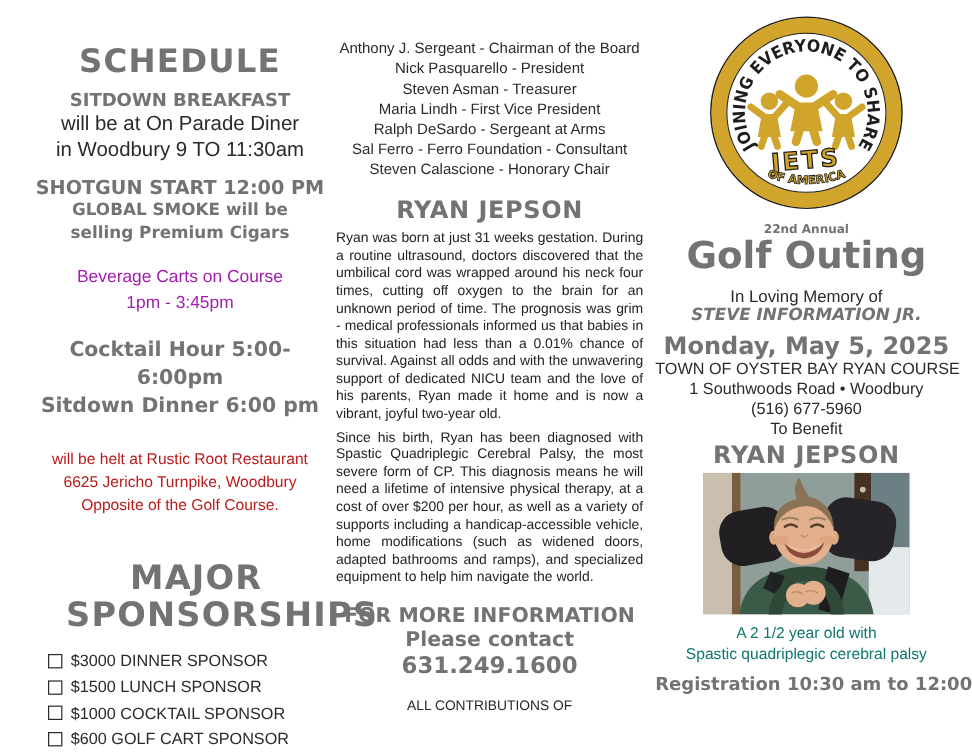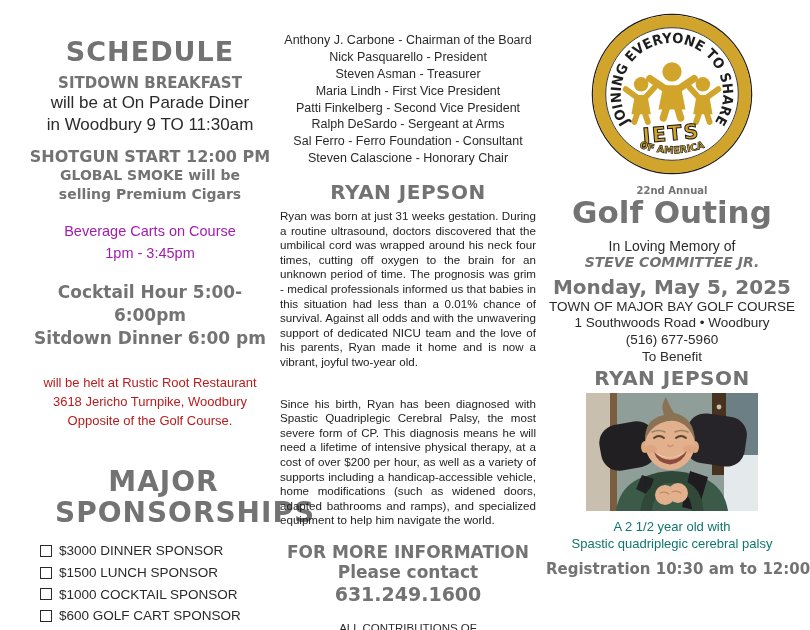--- a/index.html
+++ b/index.html
@@ -29,21 +29,21 @@
   .sponsor-row{font-size:13.5px;line-height:1.6;white-space:nowrap;color:#2a2a2a;display:flex;align-items:center;}
   .cb{display:inline-block;width:10px;height:10px;border:1.6px solid #2a2a2a;margin-right:7px;flex:0 0 auto;}
   .contrib-mid{margin-top:13px;font-size:11.5px;line-height:1.5;color:#2a2a2a;}
 
   
   .committee-title{font-size:17px;}
   .committee-list{margin-top:4px;font-size:12.5px;line-height:1.35;color:#2a2a2a;}
   .committee-list div{white-space:nowrap;}
   .ryan-title{font-size:20px;margin-top:13px;letter-spacing:0.5px;}
   .para{margin-top:5px;font-size:11.6px;line-height:1.26;text-align:justify;color:#222;}
-  .para + .para{margin-top:27px;}
+  .para + .para{margin-top:5px;}
   .info-title{font-size:17px;margin-top:14px;}
   .info-contact{font-size:17px;line-height:1.25;}
   .info-phone{font-size:19px;line-height:1.25;}
 
   
   .logo-wrap{width:164px;margin:0 auto;}
   .annual{font-size:10px;margin-top:5px;}
   .event-title{font-size:31px;line-height:1.05;}
   .memory-label{font-size:14px;margin-top:9px;color:#2a2a2a;}
   .memory-name{font-size:14px;font-style:italic;}
@@ -68,21 +68,21 @@
   <div class="beverage">
     <div>Beverage Carts on Course</div>
     <div>1pm - 3:45pm</div>
   </div>
   <div class="hdr cocktail-block">
     <div>Cocktail Hour  5:00-6:00pm</div>
     <div>Sitdown Dinner 6:00 pm</div>
   </div>
   <div class="venue">
     <div class="nowrap">will be helt at Rustic Root Restaurant</div>
-    <div class="nowrap">3618 Jericho Turnpike, Woodbury</div>
+    <div class="nowrap">6625 Jericho Turnpike, Woodbury</div>
     <div class="nowrap">Opposite of the Golf Course.</div>
   </div>
   <div class="hdr sponsorships-title">
     <div>MAJOR</div>
     <div>SPONSORSHIPS</div>
   </div>
   <div class="sponsor-list">
 
       <div class="sponsor-row">
         <span class="cb"></span>
@@ -109,25 +109,24 @@
         <span>$500 DRIVING RANGE SPONSOR</span>
       </div>
 
     </div>
 
 </div>
 
 <div class="col col-mid">
   <div class="committee-list">
 
-  <div>Anthony J. Carbone - Chairman of the Board</div>
+  <div>Anthony J. Sergeant - Chairman of the Board</div>
       <div>Nick Pasquarello - President</div>
       <div>Steven Asman - Treasurer</div>
       <div>Maria Lindh - First Vice President</div>
-      <div>Patti Finkelberg - Second Vice President</div>
       <div>Ralph DeSardo - Sergeant at Arms</div>
       <div>Sal Ferro - Ferro Foundation - Consultant</div>
       <div>Steven Calascione - Honorary Chair</div>
     </div>
   <div class="hdr ryan-title">RYAN JEPSON</div>
   <div class="para">Ryan was born at just 31 weeks gestation.  During a routine ultrasound, doctors discovered that the umbilical cord was wrapped around his neck four times, cutting off oxygen to the brain for an unknown period of time.  The prognosis was grim - medical professionals informed us that babies in this situation had less than a 0.01% chance of survival.  Against all odds and with the unwavering support of dedicated NICU team and the love of his parents, Ryan made it home and is now a vibrant, joyful two-year old.</div>
   <div class="para">Since his birth, Ryan has been diagnosed with Spastic Quadriplegic Cerebral Palsy, the most severe form of CP.  This diagnosis means he will need a lifetime of intensive physical therapy, at a cost of over $200 per hour, as well as a variety of supports including a handicap-accessible vehicle, home modifications (such as widened doors, adapted bathrooms and ramps), and specialized equipment to help him navigate the world.</div>
   <div class="hdr info-title">FOR MORE INFORMATION</div>
   <div class="hdr info-contact">Please contact</div>
   <div class="hdr info-phone">631.249.1600</div>
@@ -175,23 +174,23 @@
       <text x="85" y="133" text-anchor="middle" font-family="DejaVu Sans, sans-serif" font-size="21" font-weight="bold" fill="#D1A42C" stroke="#1d1d1d" stroke-width="1.1" letter-spacing="2" transform="rotate(-5 85 133)">JETS</text>
       <path id="ofamerica" d="M 50 140 Q 85 153 120 140" fill="none"></path>
       <text font-family="DejaVu Sans, sans-serif" font-size="10" font-weight="bold" fill="#D1A42C" stroke="#1d1d1d" stroke-width="0.7">
         <textPath href="#ofamerica" startOffset="50%" text-anchor="middle">OF AMERICA</textPath>
       </text>
     </svg>
   </div>
   <div class="hdr annual">22nd Annual</div>
   <div class="hdr event-title">Golf Outing</div>
   <div class="memory-label">In Loving Memory of</div>
-  <div class="hdr memory-name">STEVE COMMITTEE JR.</div>
+  <div class="hdr memory-name">STEVE INFORMATION JR.</div>
   <div class="hdr event-date">Monday, May 5, 2025</div>
-  <div class="detail nowrap">TOWN OF MAJOR BAY GOLF COURSE</div>
+  <div class="detail nowrap">TOWN OF OYSTER BAY RYAN COURSE</div>
   <div class="detail nowrap">1 Southwoods Road • Woodbury</div>
   <div class="detail">(516) 677-5960</div>
   <div class="detail">To Benefit</div>
   <div class="hdr beneficiary">RYAN JEPSON</div>
   <div class="photo-wrap">
     <svg width="172" height="118" viewBox="0 0 172 118">
 
       <rect width="172" height="118" fill="#8f9e98"></rect>
       <rect x="0" y="0" width="30" height="118" fill="#c9bfae"></rect>
       <rect x="24" y="0" width="7" height="118" fill="#7a5c3e"></rect>

